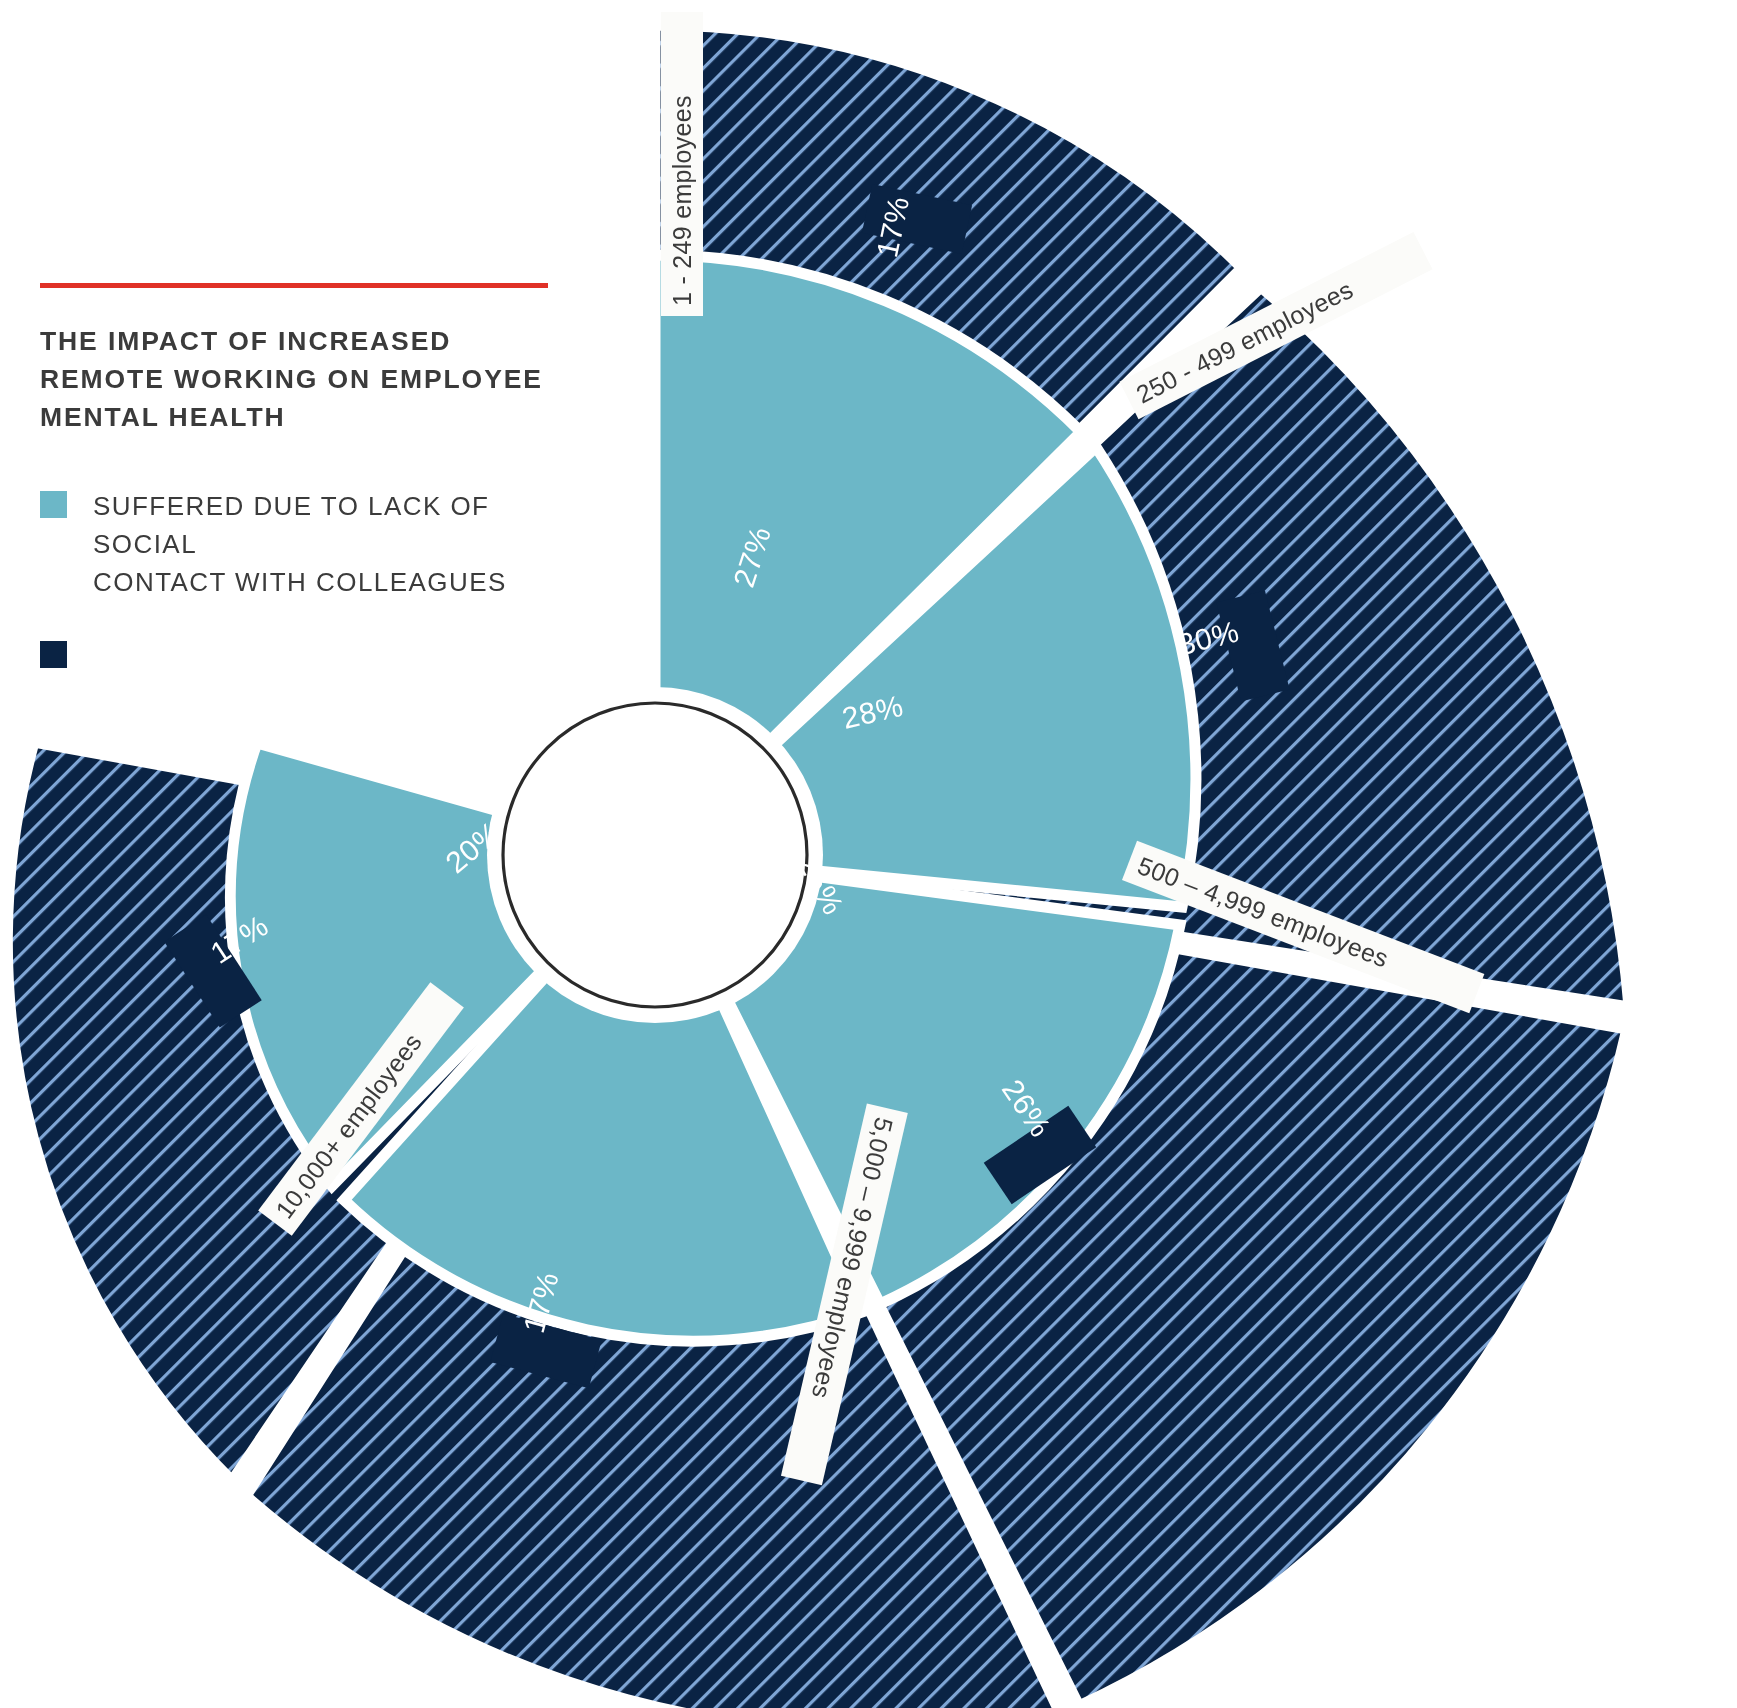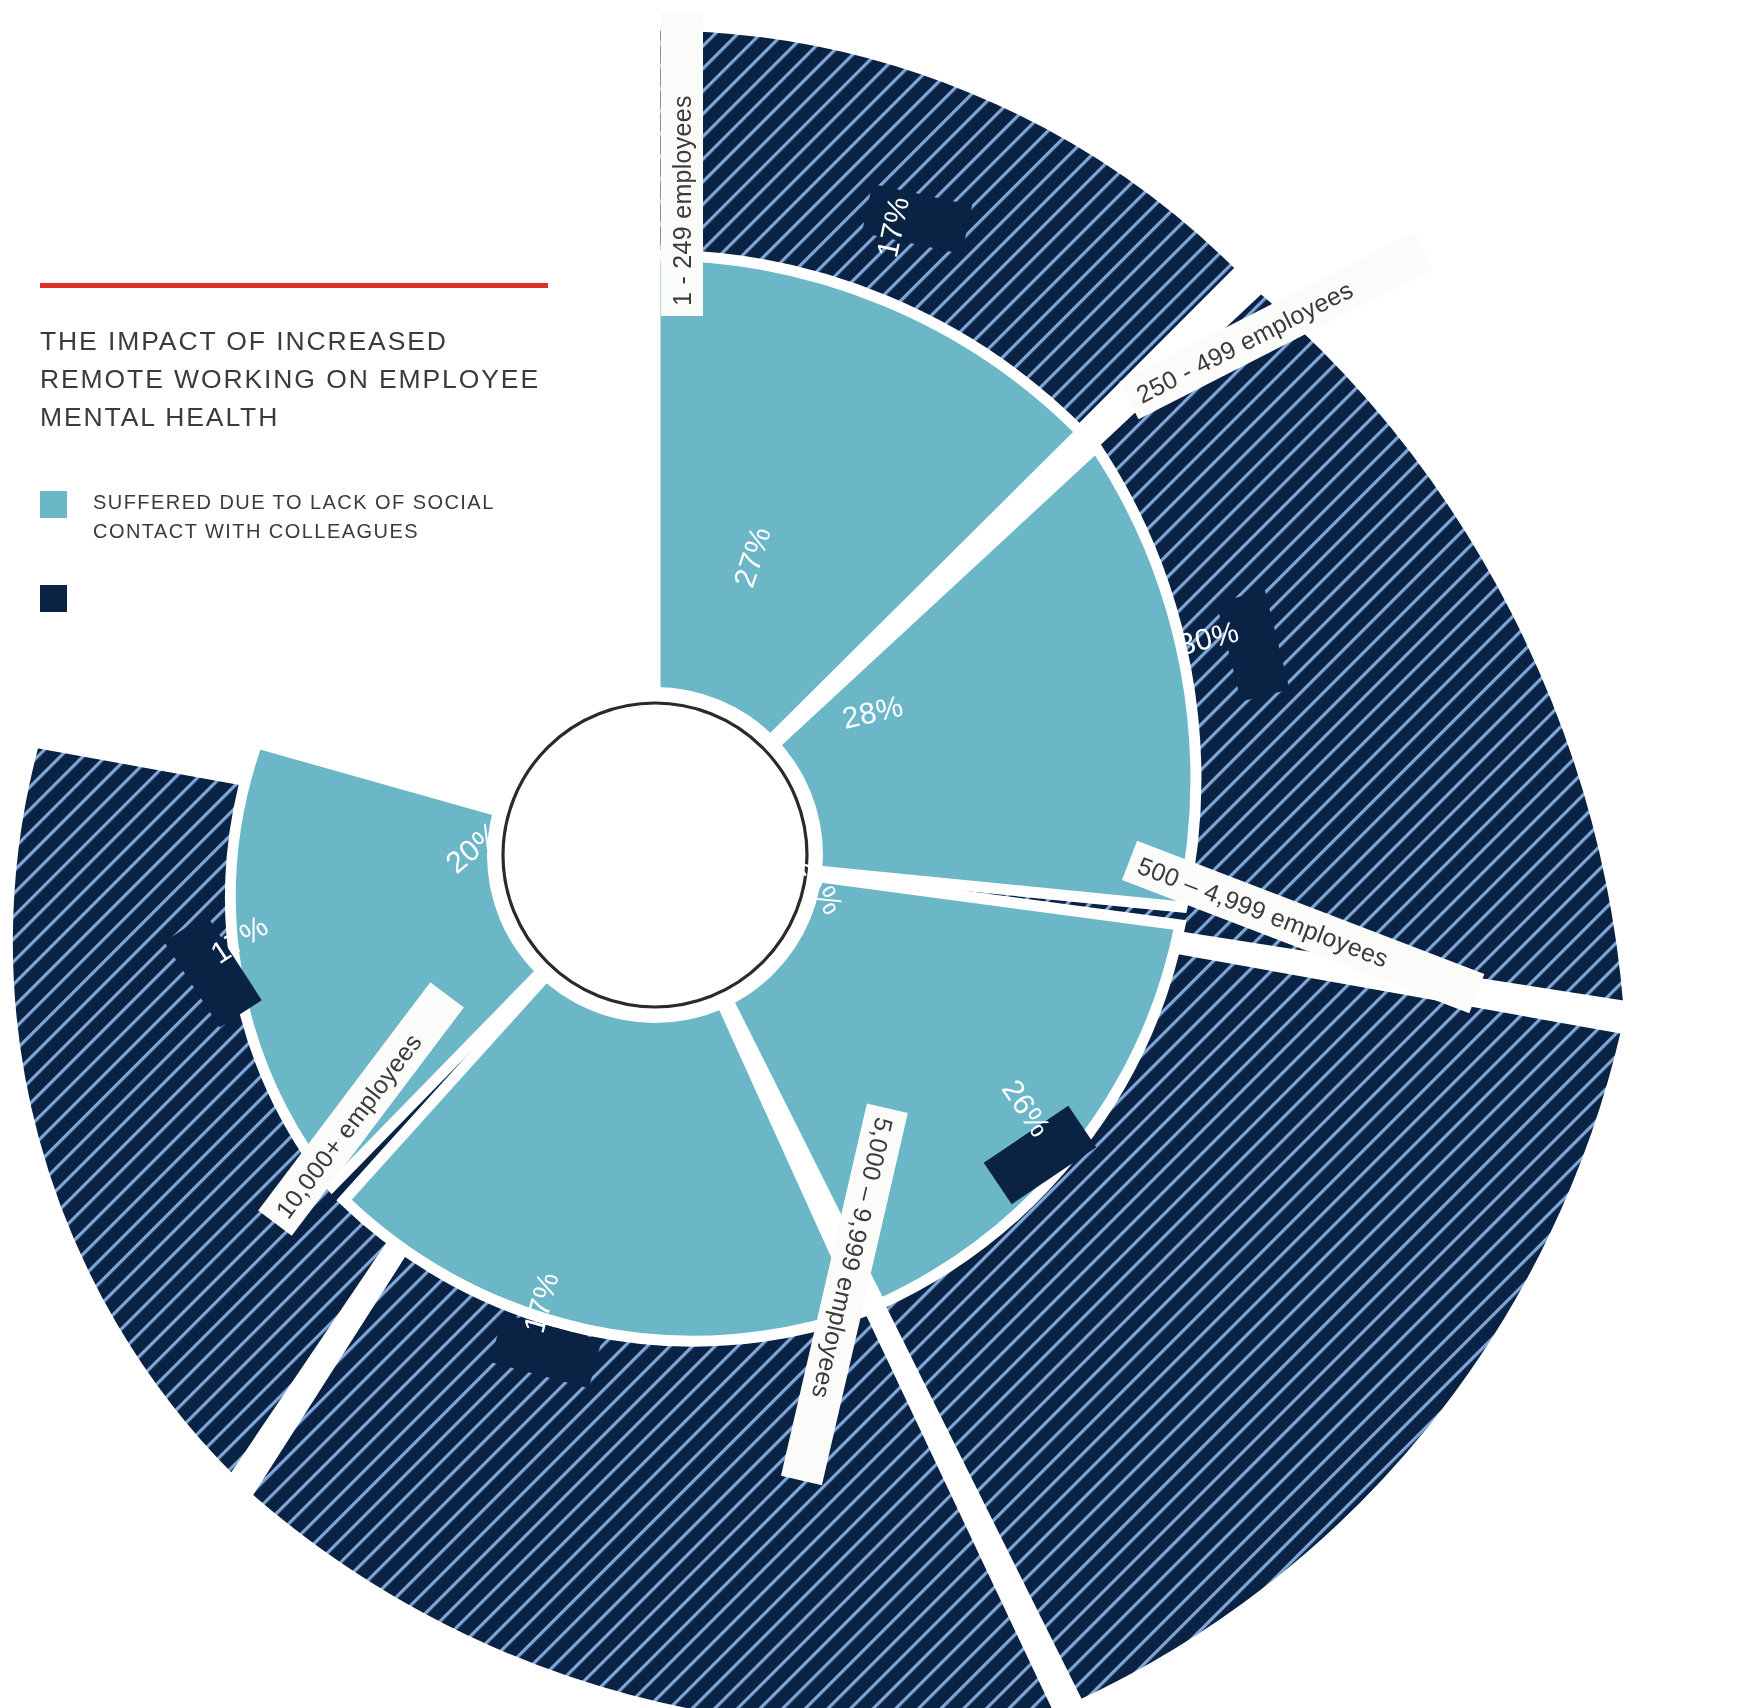--- a/index.html
+++ b/index.html
@@ -32,21 +32,21 @@
   }
   .accent-rule {
     width: 508px;
     height: 5px;
     background: #e03127;
     margin-bottom: 34px;
   }
   .panel-title {
     font-family: "Liberation Sans", sans-serif;
     font-size: 26.5px;
-    font-weight: normal;
+    font-weight: bold;
     letter-spacing: 1.9px;
     line-height: 1.44;
     color: #3b3b3b;
     margin: 0 0 52px 0;
     text-transform: uppercase;
     white-space: pre-line;
   }
   .legend-row {
     display: flex;
     align-items: flex-start;
@@ -57,21 +57,21 @@
     height: 27px;
     flex: 0 0 27px;
     margin-top: 3px;
     margin-right: 26px;
   }
   .legend-swatch.teal  { background: #6cb7c7; }
   .legend-swatch.navy  { background: #0b2murky; }
   .legend-swatch.navy  { background: #0a2344; }
   .legend-label {
     font-family: "Liberation Sans", sans-serif;
-    font-size: 20px;
+    font-size: 26px;
     letter-spacing: 1.45px;
     line-height: 1.45;
     color: #3b3b3b;
     text-transform: uppercase;
     white-space: pre-line;
   }
 
   
   svg.rose { position: absolute; left: 0; top: 0; }
   .pct-inner {

